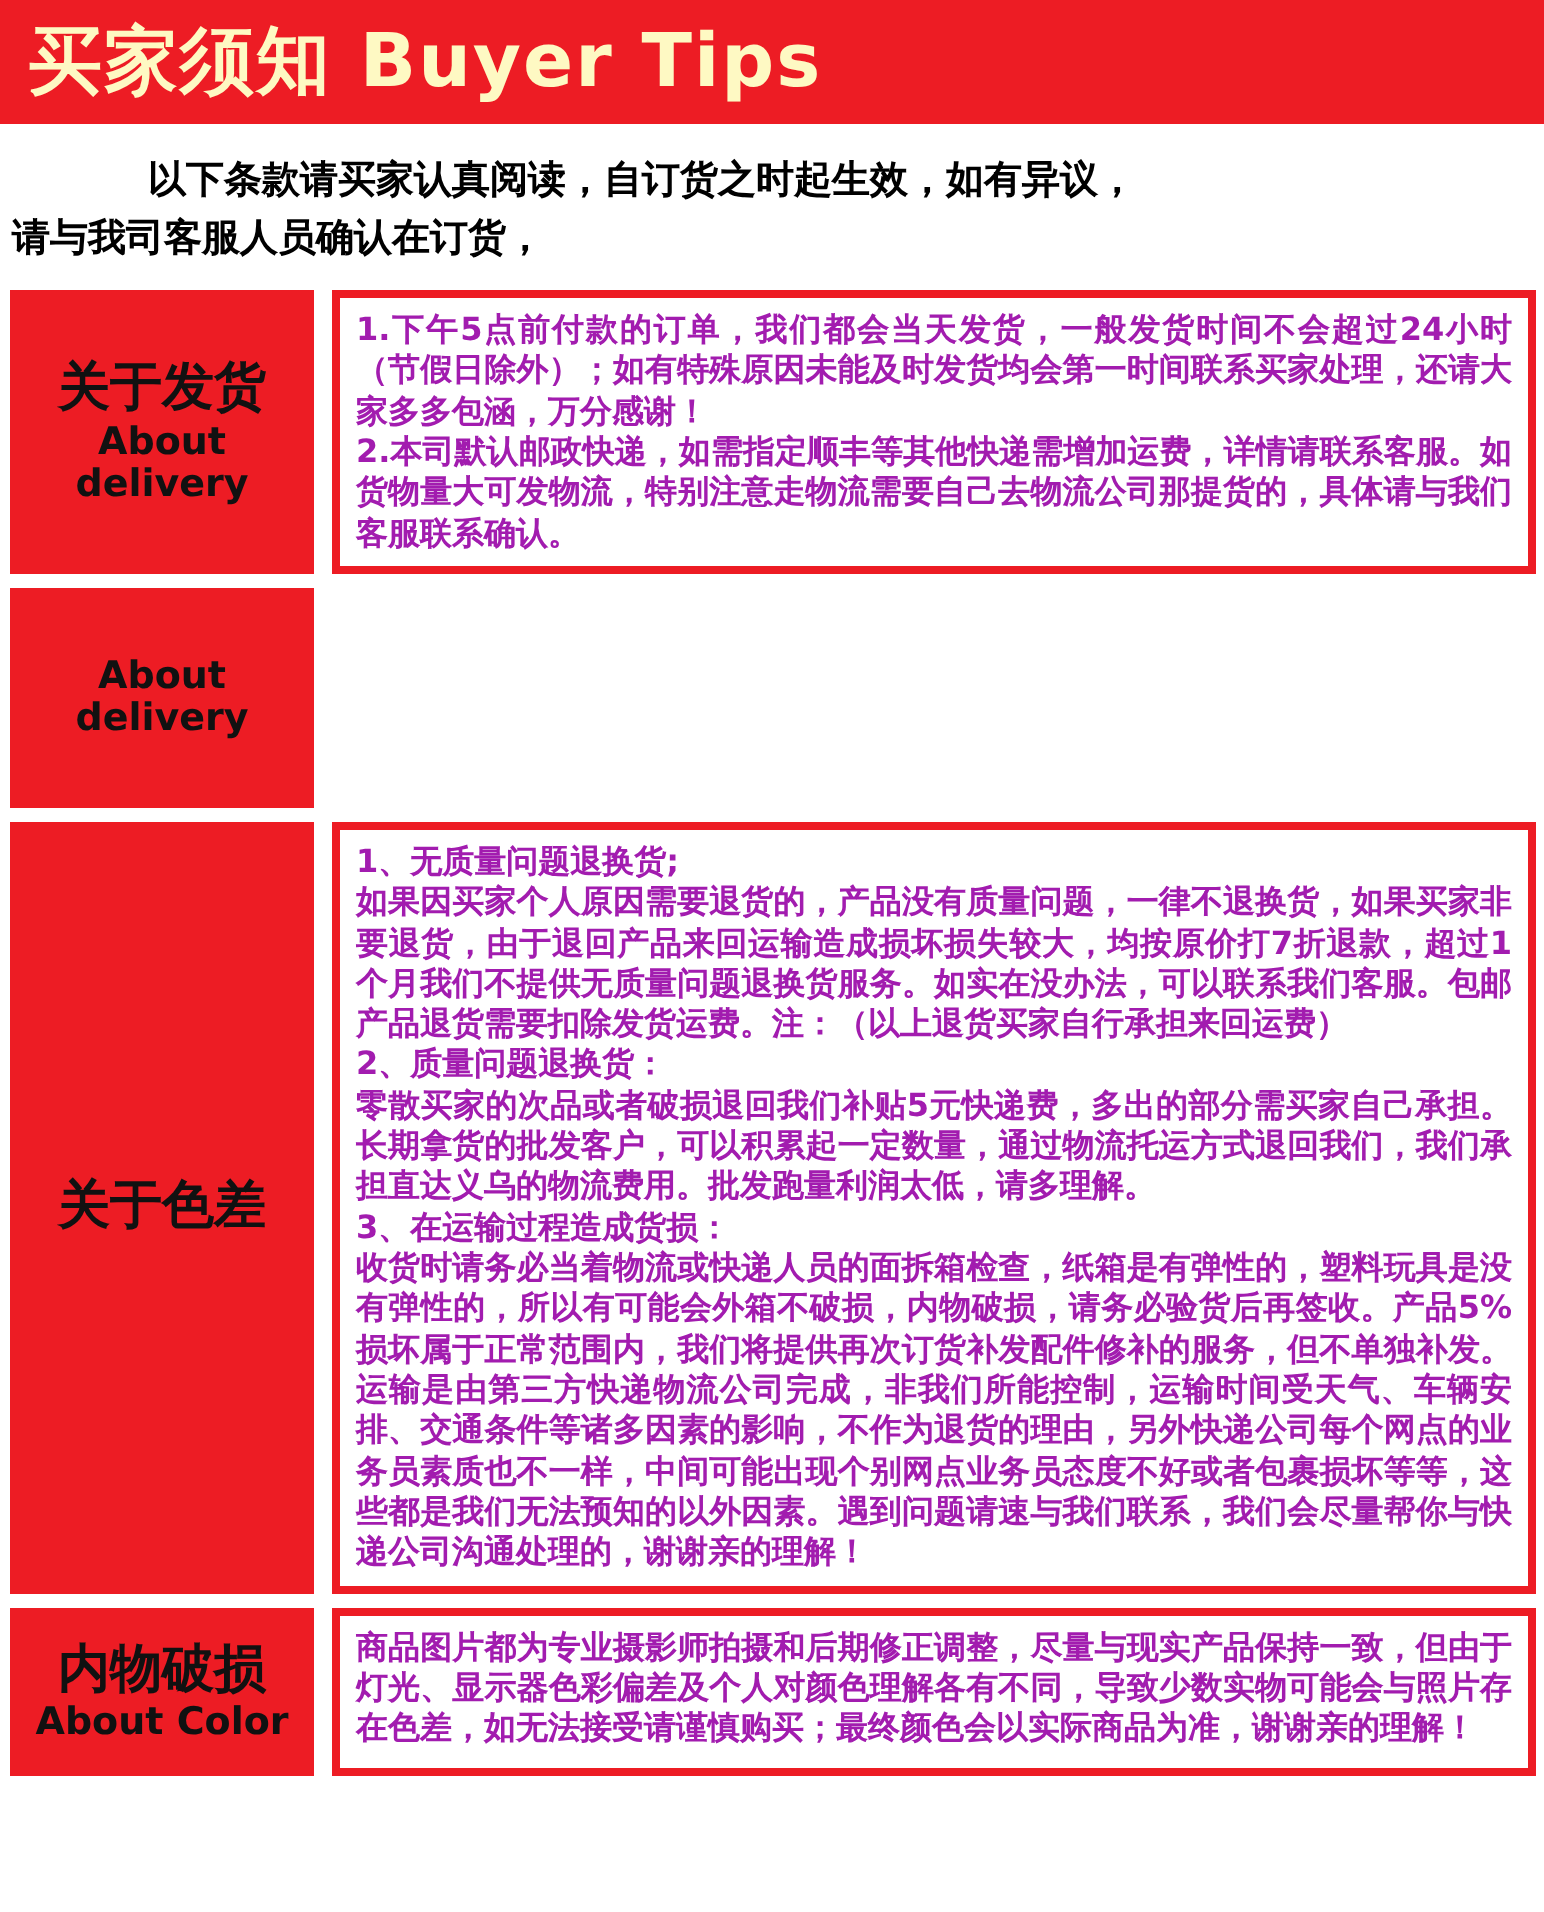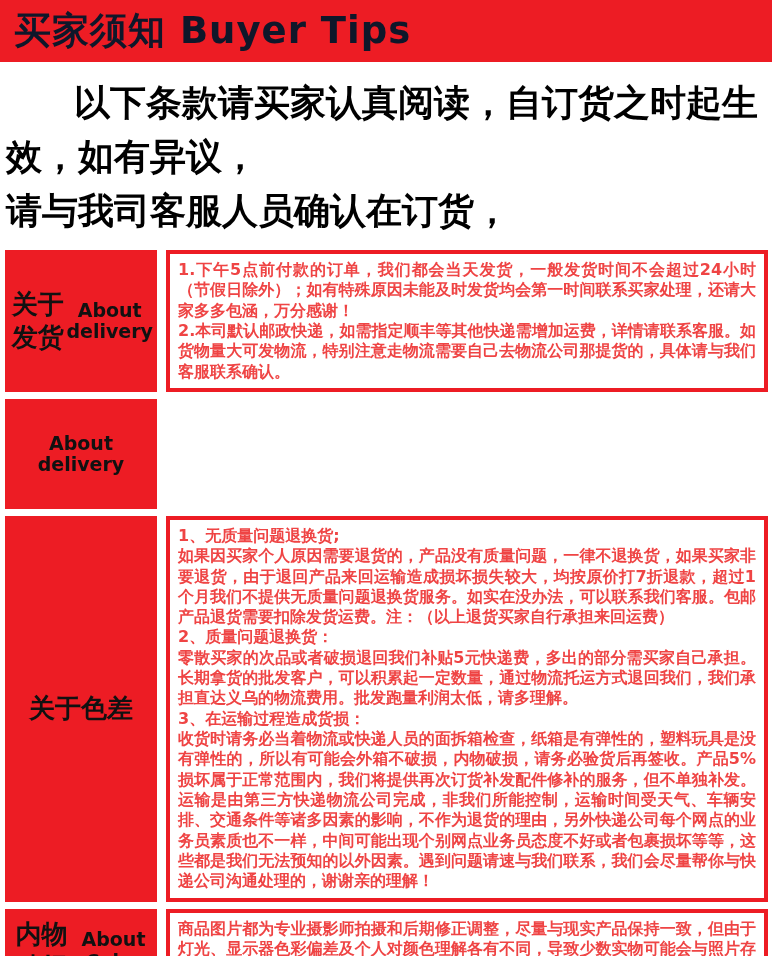--- a/index.html
+++ b/index.html
@@ -7,40 +7,40 @@
   body {
     width:772px; min-height:956px; margin:0 auto;
     font-family:"DejaVu Sans","Liberation Sans",sans-serif;
     color:#111111;
   }
   .header {
     background:#ed1c24; height:62px;
     display:flex; align-items:center; padding-left:14px;
   }
   .header-title {
-    font-size:37px; font-weight:bold; color:#0f172a; letter-spacing:1px;
+    font-size:37px; font-weight:bold; color:#fef9c3; letter-spacing:1px;
     white-space:nowrap;
   }
   .intro {
     padding:14px 8px 10px 6px;
-    font-size:36px; font-weight:bold; color:#000000; line-height:1.5;
+    font-size:19px; font-weight:bold; color:#000000; line-height:1.5;
   }
   .intro-line-1 { text-indent:68px; }
   .sections { padding:2px 4px 4px 5px; }
   .section { display:flex; gap:9px; margin-bottom:7px; align-items:stretch; }
   .section-label {
     flex:0 0 152px; background:#ed1c24; color:#111111;
-    display:flex; flex-direction:row; align-items:center; justify-content:center;
+    display:flex; flex-direction:column; align-items:center; justify-content:center;
     text-align:center; padding:4px;
   }
   .label-zh { font-size:26px; font-weight:bold; line-height:1.25; }
   .label-en { font-size:19px; font-weight:bold; line-height:1.12; }
   .section-content {
     flex:1; background:#ffffff; border:4px solid #ed1c24;
-    padding:6px 8px; font-size:16px; font-weight:bold; color:#ef4444;
+    padding:6px 8px; font-size:16px; font-weight:bold; color:#a21caf;
     line-height:1.27; white-space:pre-wrap; text-align:justify;
   }
   .s1 { min-height:128px; }
   .s2 { min-height:110px; }
   .s3 { min-height:365px; }
   .s4 { min-height:84px; }
 </style>
 </head>
 <body>
 

